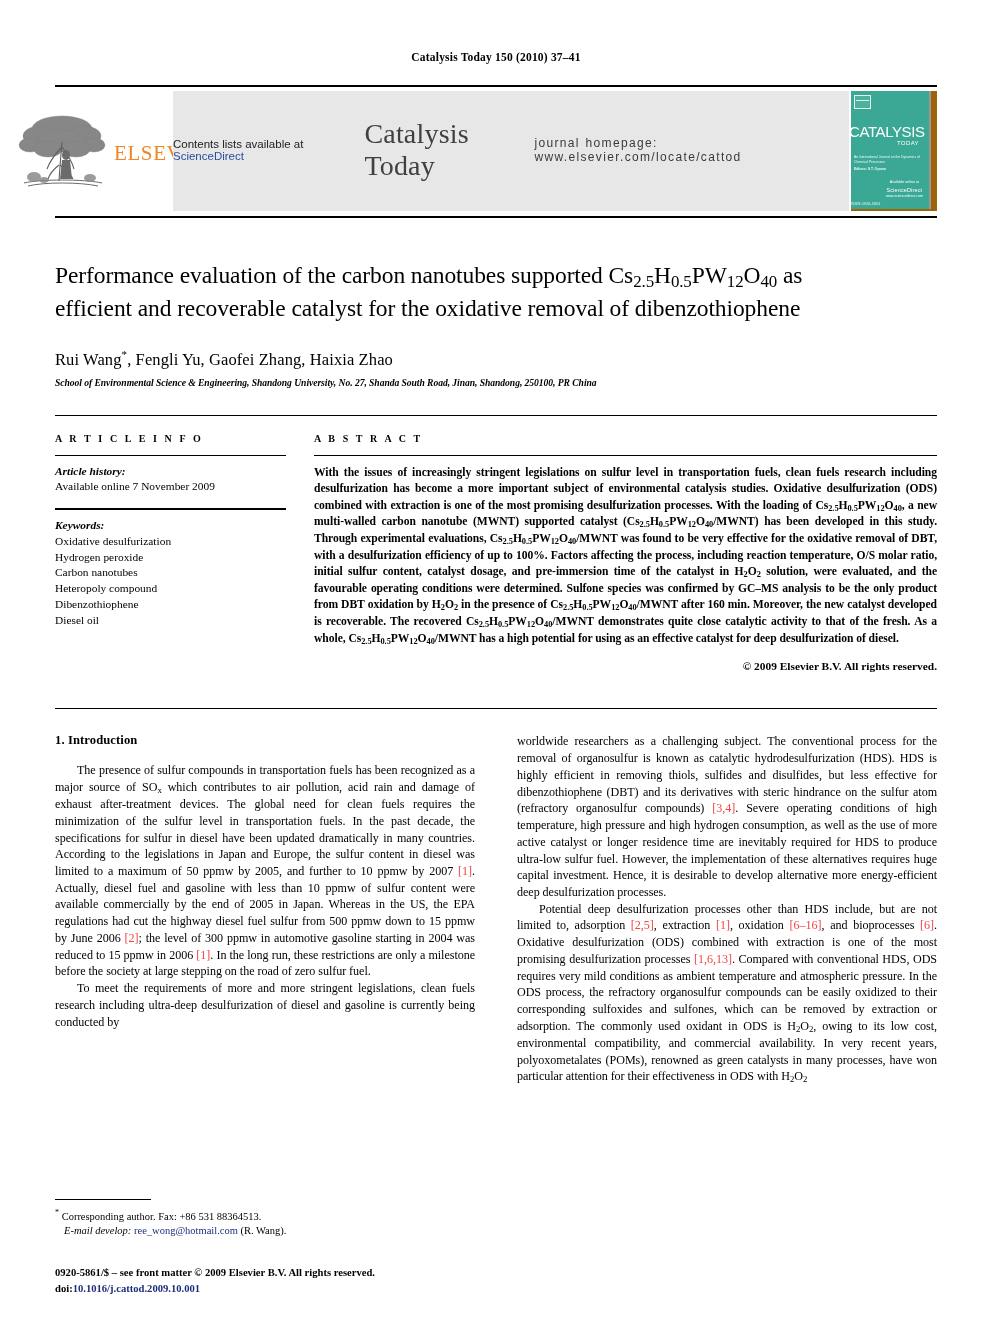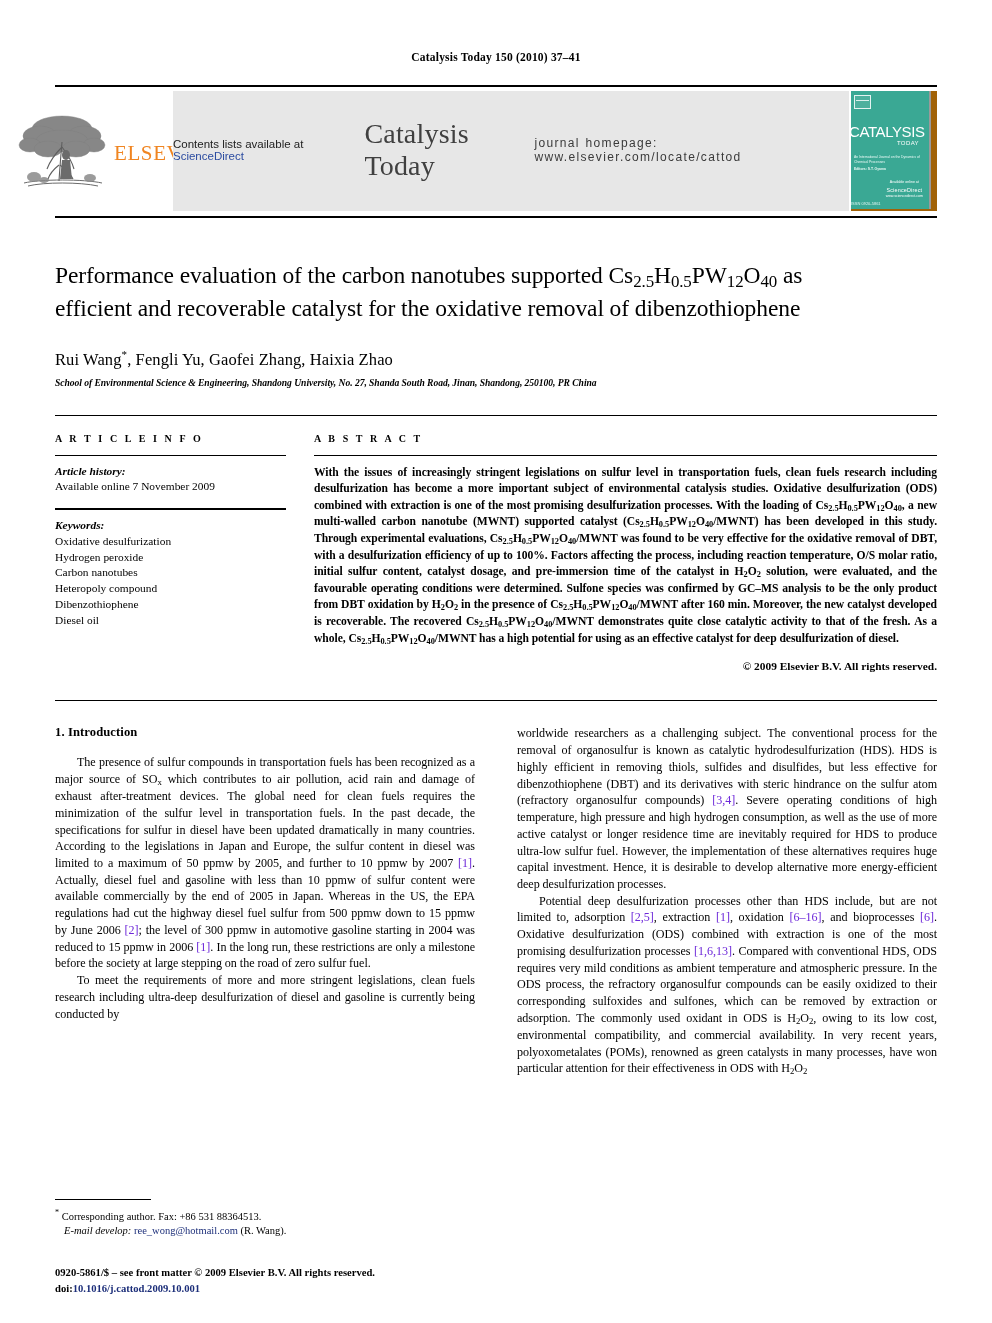--- a/index.html
+++ b/index.html
@@ -214,21 +214,21 @@
   .abstract-body p { margin: 0; }
   .copyright {
     text-align: right;
     margin-top: 13px;
     font-size: 11.4px;
     font-weight: bold;
   }
 
   
   .body-cols {
-    margin-top: 28px;
+    margin-top: 36px;
     border-top: 1.2px solid #000;
     padding-top: 24px;
     display: flex;
     gap: 42px;
   }
   .bcol { flex: 1 1 0; min-width: 0; }
   h2.sec-head {
     font-family: "Liberation Serif", serif;
     font-size: 12.6px;
     font-weight: bold;
@@ -237,21 +237,21 @@
   }
   .bcol p {
     margin: 0;
     font-size: 12.1px;
     line-height: 1.385;
     text-align: justify;
     text-indent: 22px;
     letter-spacing: -0.05px;
   }
   .bcol p.noindent { text-indent: 0; }
-  .cit { color: #6d28d9; }
+  .cit { color: #ef4444; }
 
   
   .footnote-area {
     position: absolute;
     left: 55px;
     bottom: 84px;
     width: 420px;
   }
   .fn-rule {
     width: 96px;

